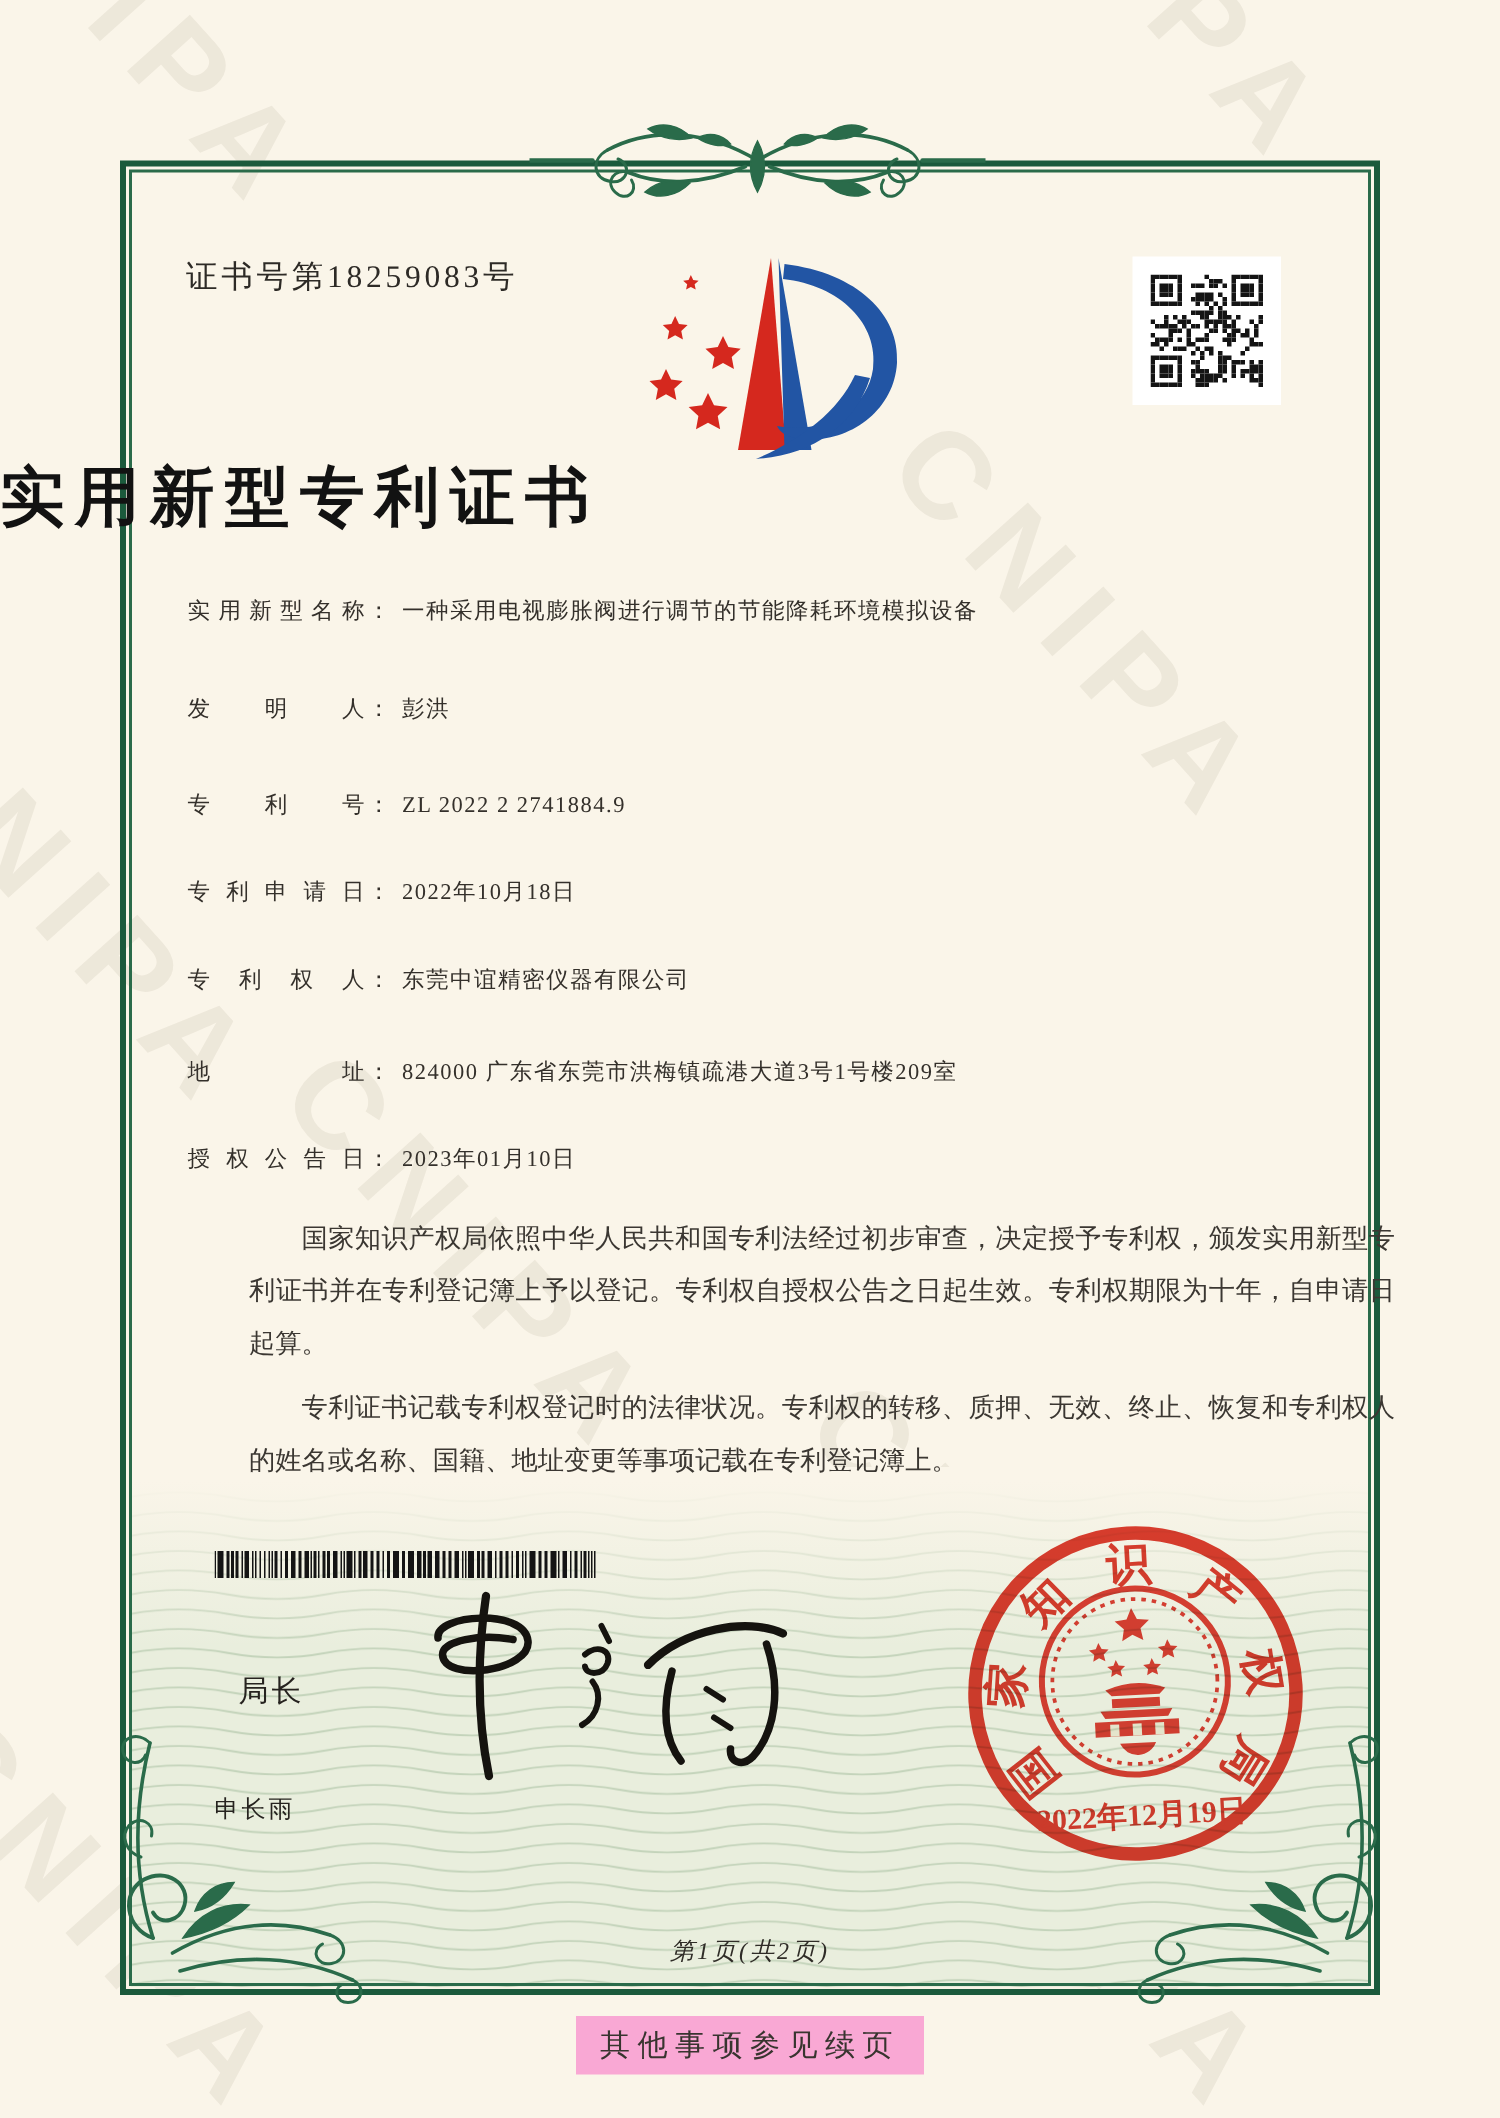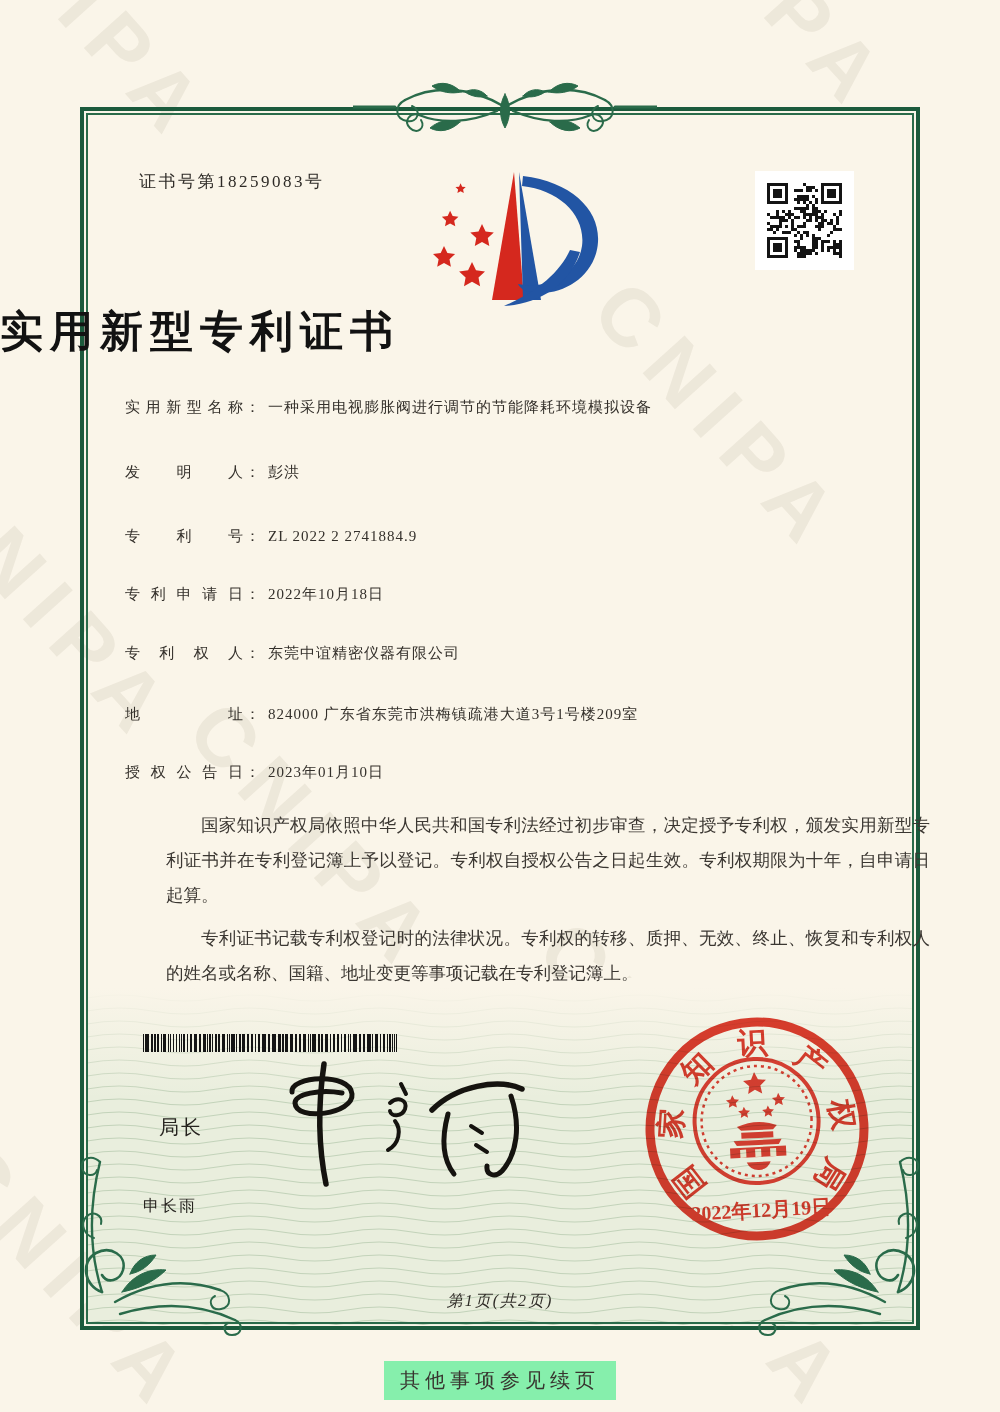--- a/index.html
+++ b/index.html
@@ -21,21 +21,21 @@
     position:absolute; left:80px; top:107px; width:840px; height:1223px;
     border:4px solid #1b5a3c; box-sizing:border-box; background:transparent;
   }
   .frame-inner { position:absolute; inset:2px; border:2px solid #2a6b4a; }
   
   .wave-zone { position:absolute; left:87px; top:978px; width:826px; height:347px; overflow:hidden; }
   .wave-zone svg { display:block; }
   .wave-fade { position:absolute; left:87px; top:978px; width:826px; height:120px;
     background:linear-gradient(#faf5e9 8%, rgba(250,245,233,0)); }
   
-  .cert-no { position:absolute; left:139px; top:170px; font-size:17px; letter-spacing:2.5px; color:#2d2a26; }
+  .cert-no { position:absolute; left:124px; top:170px; font-size:21px; letter-spacing:2.5px; color:#2d2a26; }
   .logo { position:absolute; left:430px; top:160px; width:175px; height:150px; }
   .qr-box { position:absolute; left:755px; top:171px; width:99px; height:99px; background:#ffffff; }
   .qr-box svg { position:absolute; left:12px; top:12px; }
   .title {
     position:absolute; left:0; right:0; top:303px; text-align:left;
     font-size:43px; font-weight:700; letter-spacing:7px; color:#121212;
   }
   
   .frow { position:absolute; left:125px; font-size:15px; color:#34302b; white-space:nowrap; }
   .flabel { display:inline-block; width:118px; text-align:justify; text-align-last:justify; vertical-align:top; }
@@ -51,22 +51,22 @@
   .director-title { position:absolute; left:143px; top:1114px;
     font-family:"Liberation Sans","DejaVu Sans",sans-serif; font-size:20px; color:#26231f; letter-spacing:2px;margin-left:16px; }
   .director-name { position:absolute; left:143px; top:1196px;
     font-family:"Liberation Sans","DejaVu Sans",sans-serif; font-size:16px; color:#26231f; letter-spacing:2px; }
   .signature { position:absolute; left:262px; top:1056px; width:272px; height:138px; }
   .seal { position:absolute; left:642px; top:1014px; width:230px; height:230px;
     transform:rotate(-3deg); opacity:0.95; mix-blend-mode:multiply; }
   .page-info { position:absolute; left:0; right:0; top:1291px; text-align:center;
     font-size:16px; letter-spacing:2px; color:#2f2c27;font-style:italic; }
   .footer-note { position:absolute; left:0; right:0; top:1344px; text-align:center; }
-  .footer-note span { display:inline-block; background:#86efac; padding:6px 16px;
-    font-size:20px; letter-spacing:5px; color:#38342f;margin-top:17px; }
+  .footer-note span { display:inline-block; background:#f9a8d4; padding:6px 16px;
+    font-size:20px; letter-spacing:5px; color:#38342f; }
   
   .flourish-top { position:absolute; left:353px; top:74px; width:304px; height:66px; }
   .flourish-bl  { position:absolute; left:60px;  top:1142px; width:215px; height:200px; }
   .flourish-br  { position:absolute; right:60px; top:1142px; width:215px; height:200px; transform:scaleX(-1); }
 </style>
 </head>
 <body>
 
 <div class="page">
 

